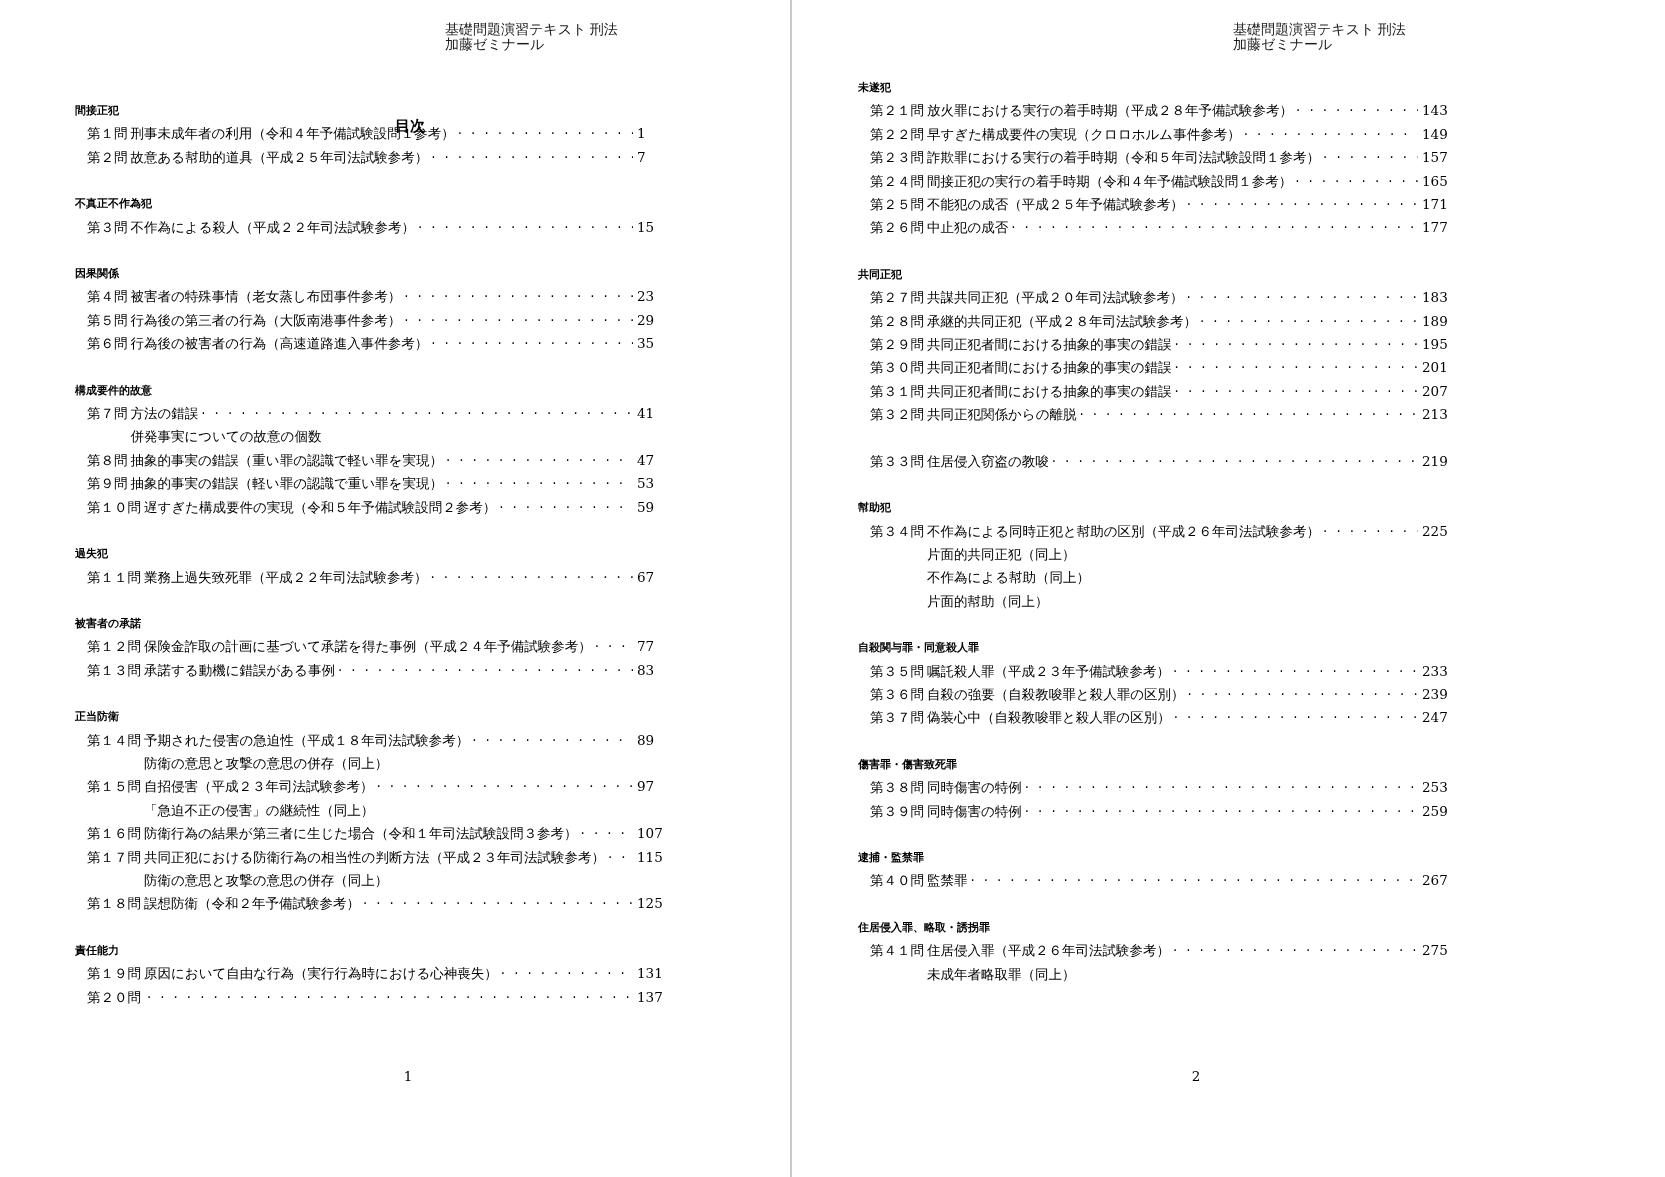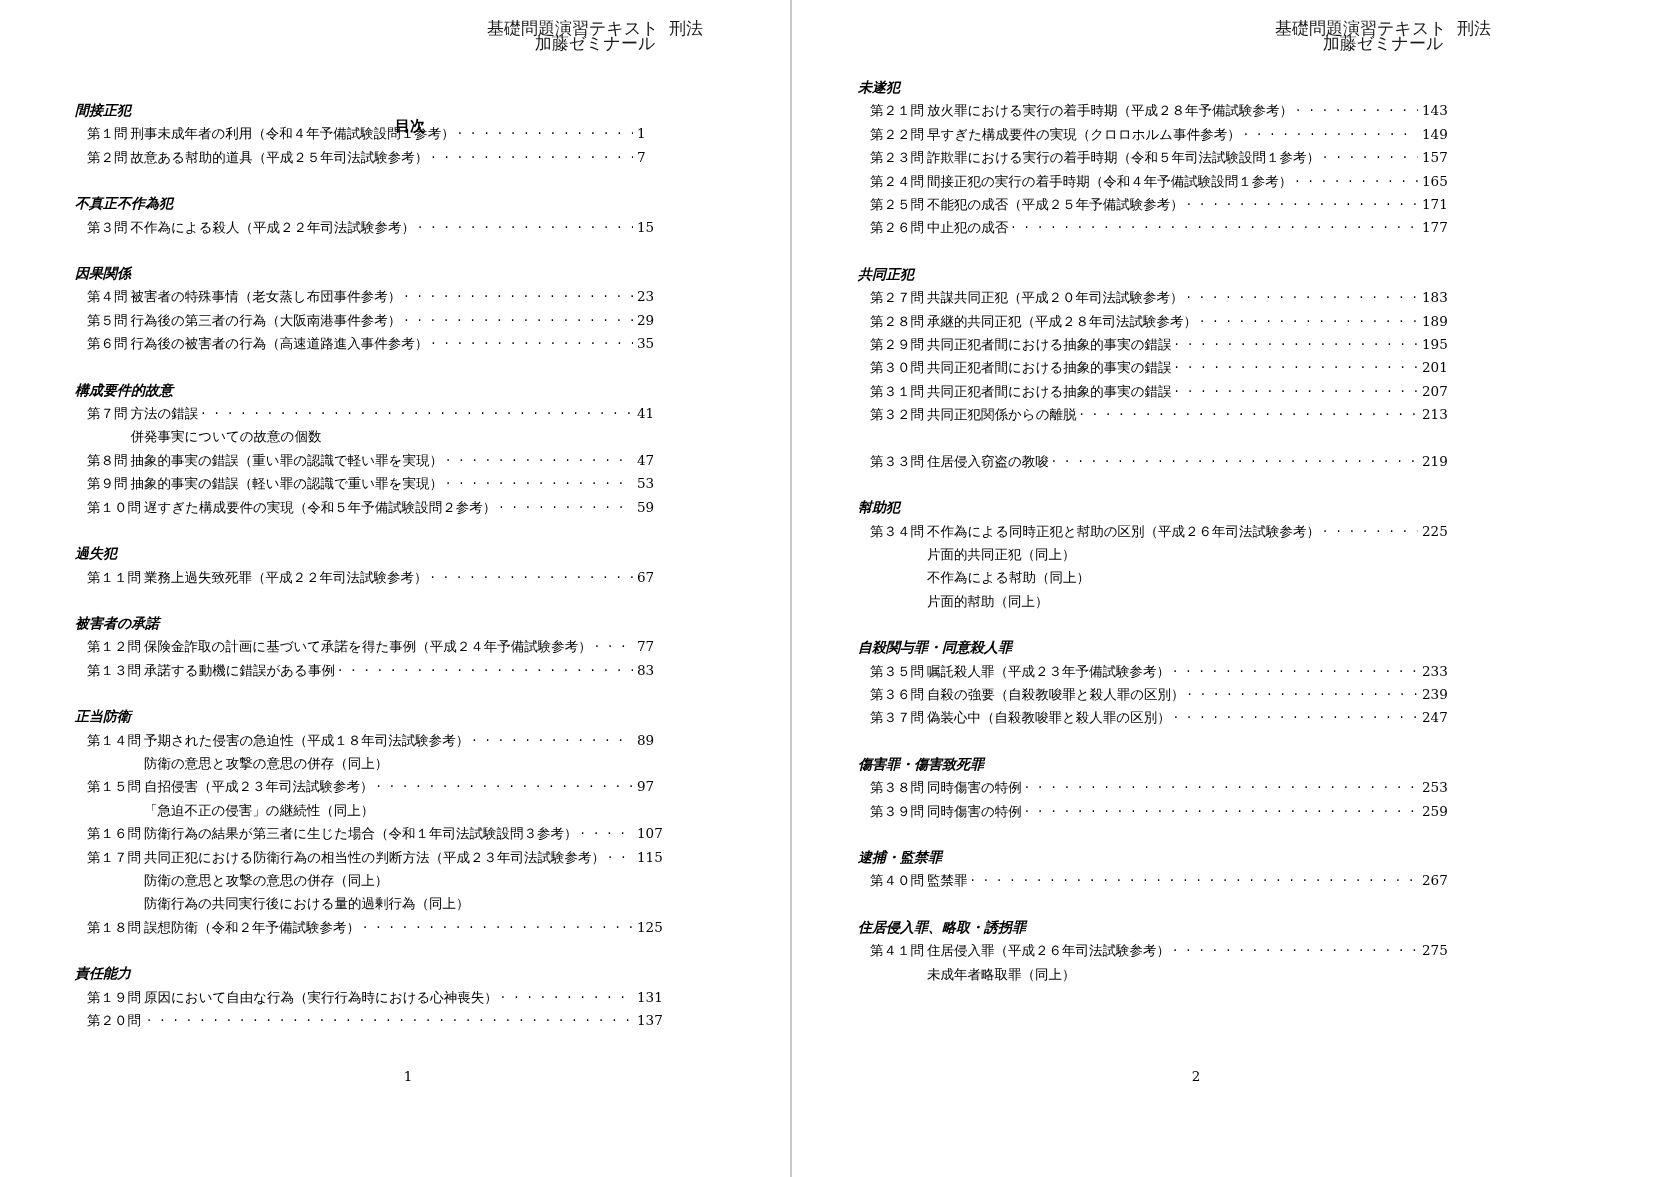--- a/index.html
+++ b/index.html
@@ -15,23 +15,23 @@
   .divider {
     position: absolute;
     left: 790px; top: 0;
     width: 2px; height: 1177px;
     background: #c9c9c9;
   }
   .page-header {
     position: absolute;
     top: 22px;
     width: 300px;
-    text-align: center;
-    font-family: Liberation Mono, monospace;
-    font-size: 17px;
+    text-align: left;
+    font-family: Liberation Serif, serif;
+    font-size: 14px;
     line-height: 15px;
     color: #1a1a1a;
   }
   .page-header.left  { left: 445px; }
   .page-header.right { left: 1233px; }
   .toc-title {
     position: absolute;
     top: 76px; left: 75px;
     width: 670px;
     text-align: center;
@@ -44,24 +44,23 @@
     position: absolute;
     font-size: 13.5px;
   }
   .content.pg1 { left: 75px;  top: 99px;  width: 592px; }
   .content.pg2 { left: 858px; top: 76px;  width: 594px; }
   .section { margin-top: 23px; }
   .section:first-child { margin-top: 0; }
   .section-heading {
     font-family: "DejaVu Sans", "Liberation Sans", sans-serif;
     font-weight: bold;
-    font-size: 14px;
+    font-size: 11px;
     line-height: 23.4px;
     white-space: nowrap;
-    font-style: italic;
   }
   .entry, .sub-entry {
     display: flex;
     align-items: baseline;
     line-height: 23.4px;
     padding-left: 12px;
     white-space: nowrap;
   }
   .q-num { margin-right: 3px; white-space: pre; }
   .q-num.ghost { visibility: hidden; }
@@ -238,24 +237,20 @@
       <div class="entry">
         <span class="q-num">第１７問</span>
         <span class="entry-title">共同正犯における防衛行為の相当性の判断方法（平成２３年司法試験参考）</span>
         <span class="dot-leader">················································································</span>
         <span class="page-num">115</span>
       </div>
       <div class="sub-entry">
         <span class="q-num ghost">第１７問</span>
         <span class="entry-title">防衛の意思と攻撃の意思の併存（同上）</span>
       </div>
-      <div class="sub-entry">
-        <span class="q-num ghost">第１７問</span>
-        <span class="entry-title">防衛行為の共同実行後における量的過剰行為（同上）</span>
-      </div>
       <div class="entry">
         <span class="q-num">第１８問</span>
         <span class="entry-title">誤想防衛（令和２年予備試験参考）</span>
         <span class="dot-leader">················································································</span>
         <span class="page-num">125</span>
       </div>
     </div>
     <div class="section">
       <div class="section-heading">責任能力</div>
       <div class="entry">

